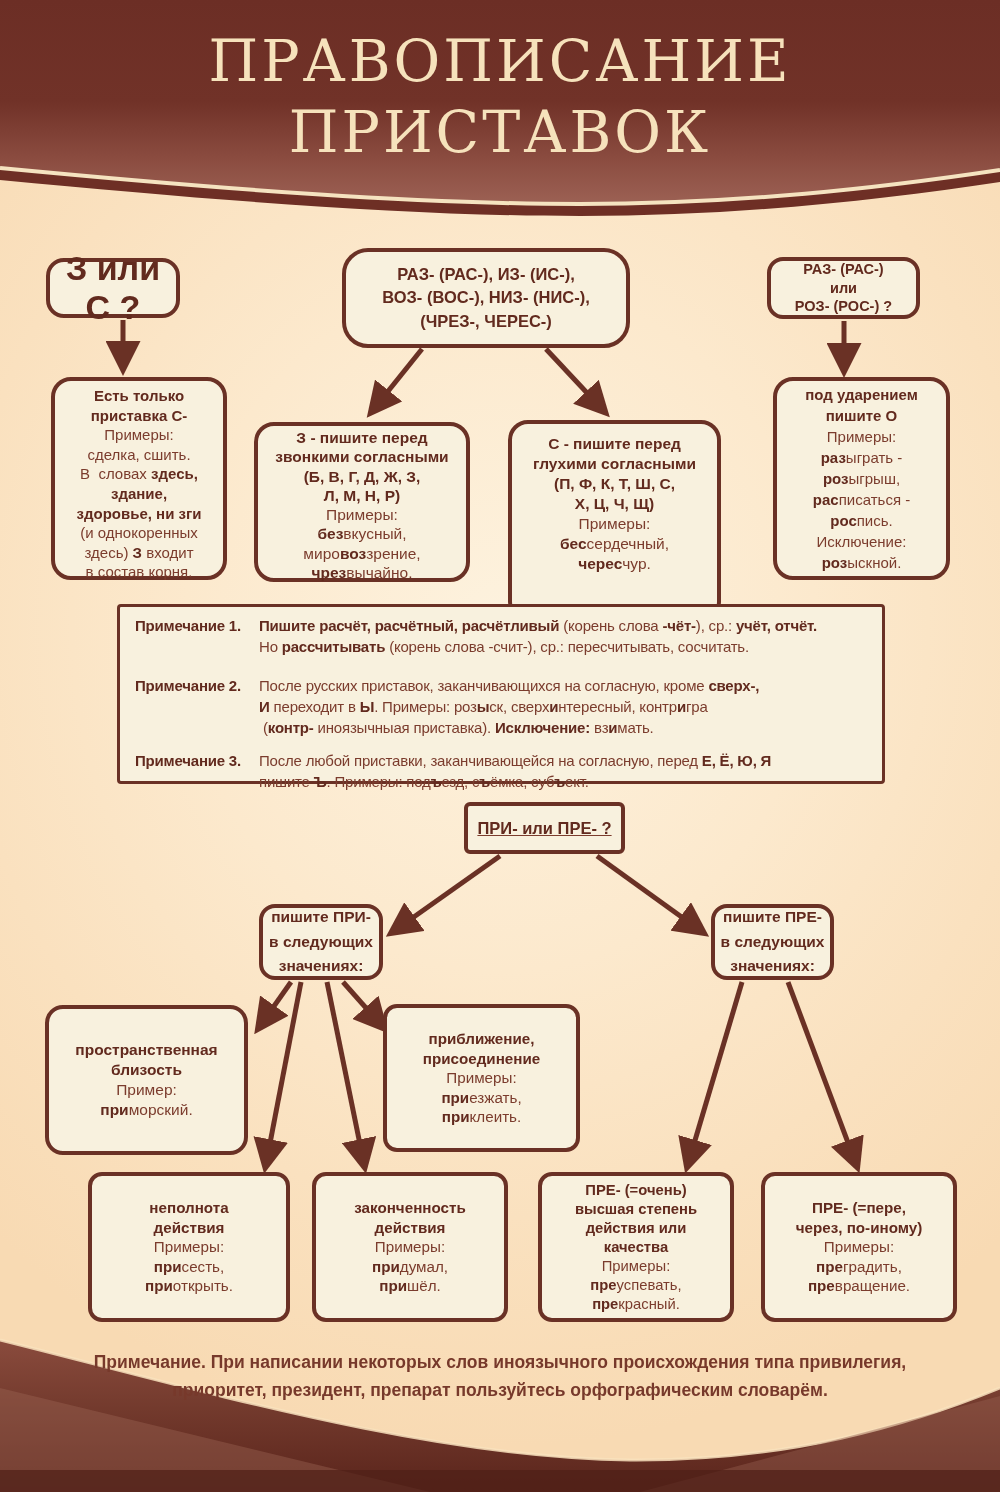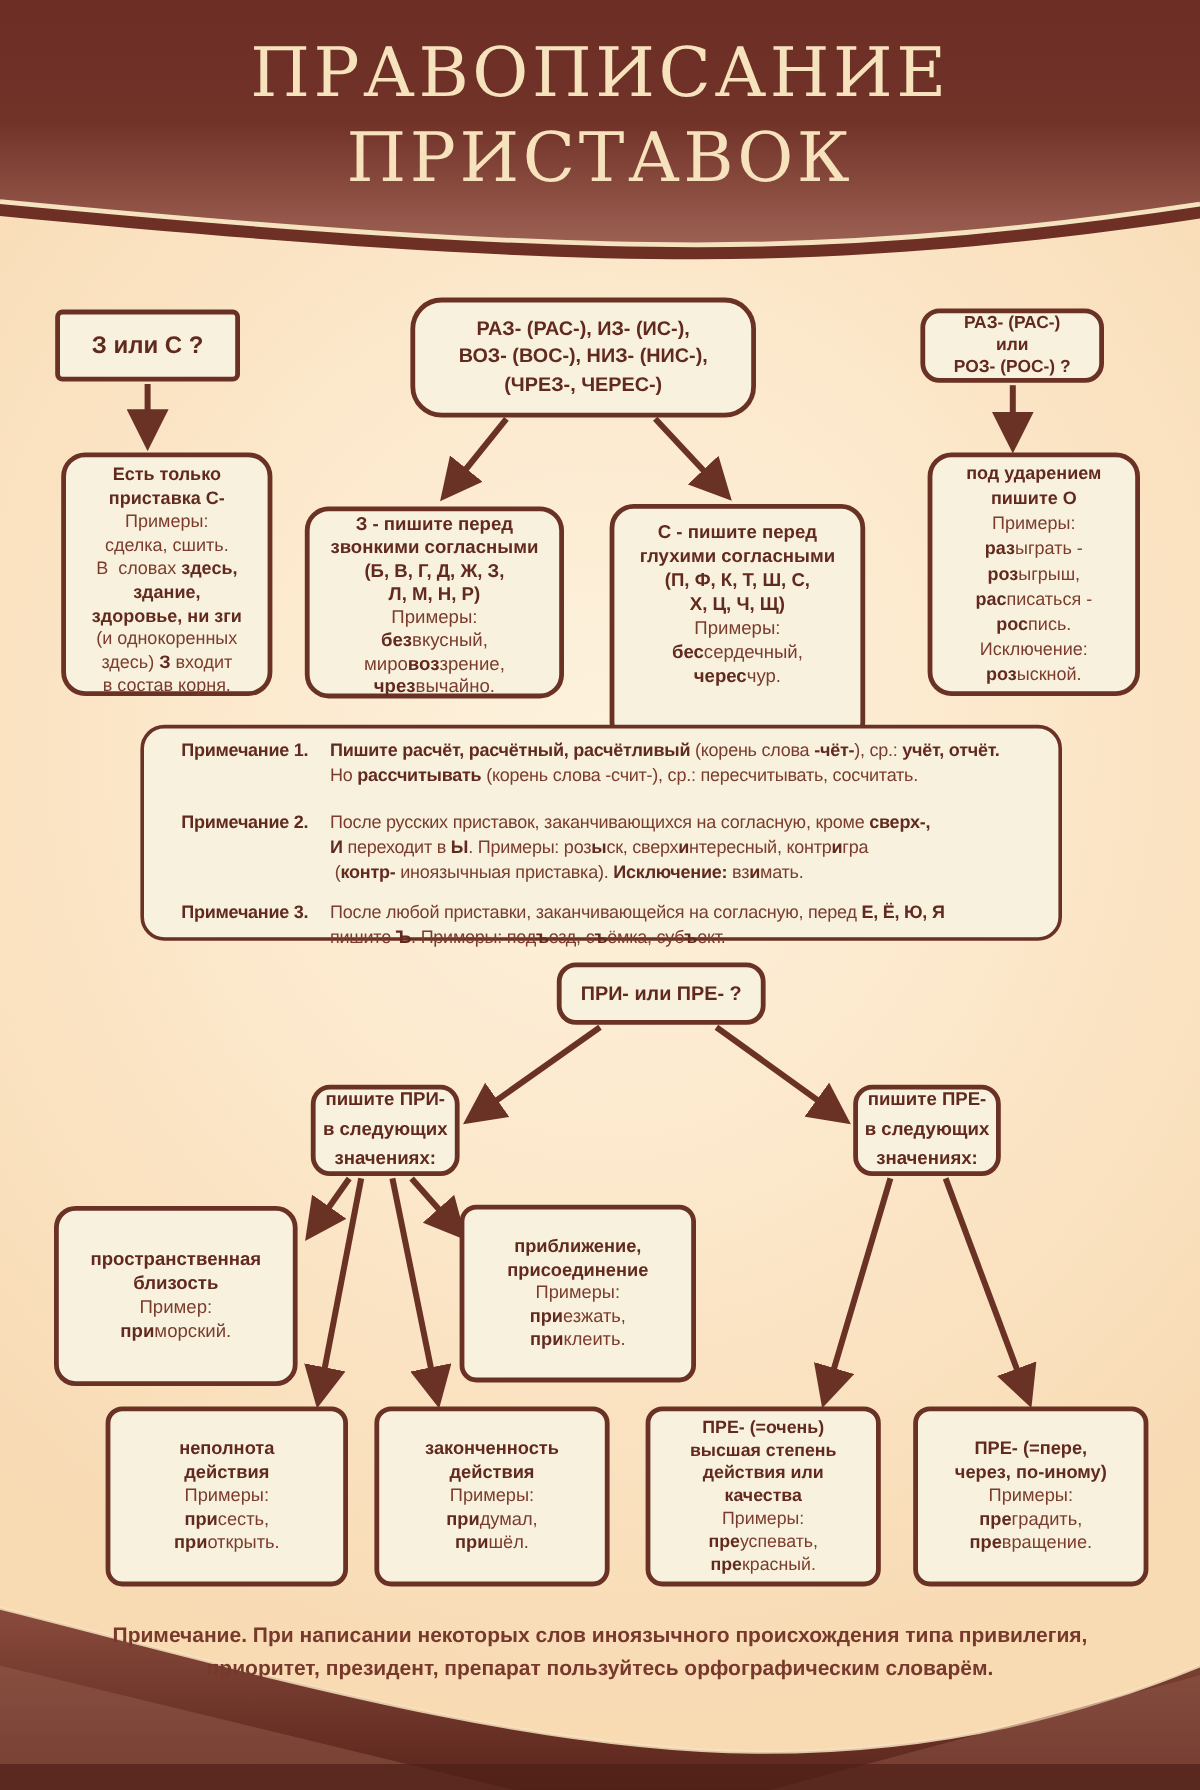--- a/index.html
+++ b/index.html
@@ -9,39 +9,39 @@
   .layer{position:absolute;left:0;top:0;}
   
   .title{position:absolute;left:0;top:26px;width:1000px;text-align:center;z-index:3;
     font-family:"DejaVu Serif", serif;color:#f6e2bc;font-size:57px;line-height:71px;letter-spacing:3px;}
   
   .box{position:absolute;z-index:2;background:#f8f1de;border:4px solid #6a3125;border-radius:20px;
     color:#7b3c2d;text-align:center;box-sizing:border-box;}
   .box b{color:#622a1e;}
   .flexc{display:flex;flex-direction:column;justify-content:center;}
   
-  .bx-a{left:46px;top:258px;width:154px;height:60px;font-size:20px;border-radius:6px;}
+  .bx-a{left:46px;top:258px;width:134px;height:60px;font-size:34px;border-radius:18px;}
   .bx-b{left:342px;top:248px;width:288px;height:100px;font-size:16.5px;line-height:23.5px;border-radius:26px;}
   .bx-c{left:767px;top:257px;width:153px;height:62px;font-size:14.5px;line-height:18.5px;border-radius:16px;}
   .bx-d{left:51px;top:377px;width:176px;height:203px;font-size:15px;line-height:19.6px;padding-top:5px;}
   .bx-e{left:254px;top:422px;width:216px;height:160px;font-size:15.5px;line-height:19.3px;padding-top:2px;}
   .bx-f{left:508px;top:420px;width:213px;height:202px;font-size:15.5px;line-height:20px;padding-top:10px;text-align:center;}
   .bx-g{left:773px;top:377px;width:177px;height:203px;font-size:15px;line-height:21px;padding-top:3px;}
-  .bx-i{left:464px;top:802px;width:174px;height:52px;font-size:16.5px;border-radius:16px;}
+  .bx-i{left:464px;top:802px;width:161px;height:52px;font-size:16.5px;border-radius:6px;text-decoration:underline;}
   .bx-j{left:259px;top:904px;width:124px;height:76px;font-size:15.5px;line-height:24.5px;border-radius:16px;}
   .bx-k{left:711px;top:904px;width:123px;height:76px;font-size:15.5px;line-height:24.5px;border-radius:16px;}
   .bx-l{left:45px;top:1005px;width:203px;height:150px;font-size:15.5px;line-height:20px;border-radius:18px;}
   .bx-m{left:383px;top:1004px;width:197px;height:148px;font-size:15.2px;line-height:19.5px;border-radius:14px;}
   .bx-n{left:88px;top:1172px;width:202px;height:150px;font-size:15.2px;line-height:19.5px;border-radius:14px;}
   .bx-o{left:312px;top:1172px;width:196px;height:150px;font-size:15.2px;line-height:19.5px;border-radius:14px;}
   .bx-p{left:538px;top:1172px;width:196px;height:150px;font-size:14.8px;line-height:19px;border-radius:14px;}
   .bx-q{left:761px;top:1172px;width:196px;height:150px;font-size:15.2px;line-height:19.5px;border-radius:14px;}
   
-  .notes{left:117px;top:604px;width:768px;height:180px;border-width:3.5px;border-radius:20px;
-    text-align:left;padding:8px 14px 0 31px;font-size:15px;line-height:21px;letter-spacing:-0.2px;}
+  .notes{left:117px;top:604px;width:768px;height:180px;border-width:3.5px;border-radius:4px;
+    text-align:left;padding:8px 14px 0 15px;font-size:15px;line-height:21px;letter-spacing:-0.2px;}
   .note-row{display:grid;grid-template-columns:124px 1fr;margin-bottom:18px;}
   .note-row.r2{margin-bottom:12px;}
   .note-label{font-weight:bold;color:#622a1e;}
   
   .bottom-note{position:absolute;left:0;top:1349px;width:1000px;z-index:3;text-align:center;
     font-weight:bold;color:#77392b;font-size:17.5px;line-height:27.5px;}
   svg .arrow{stroke:#6a3125;stroke-width:5;}
 </style>
 </head>
 <body>

